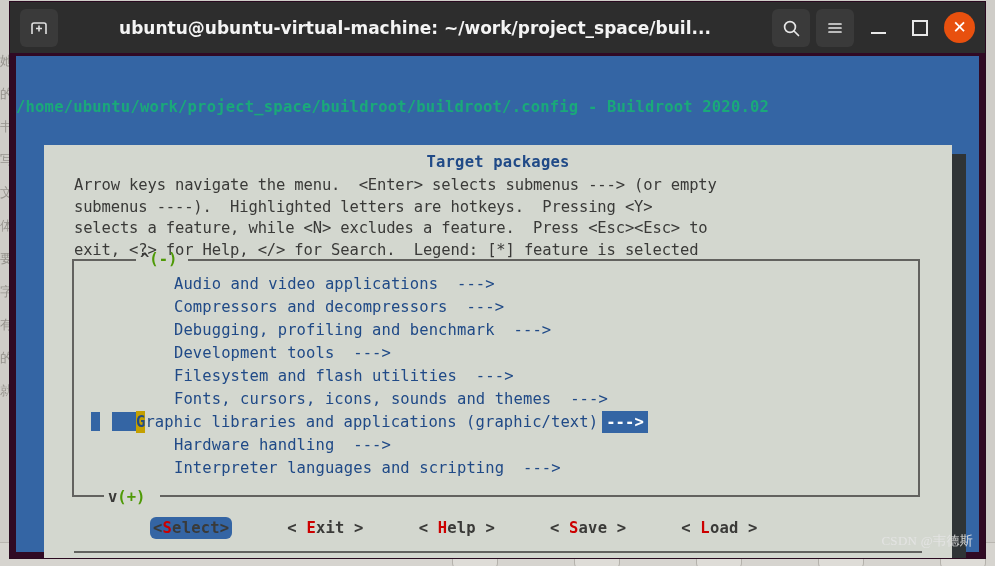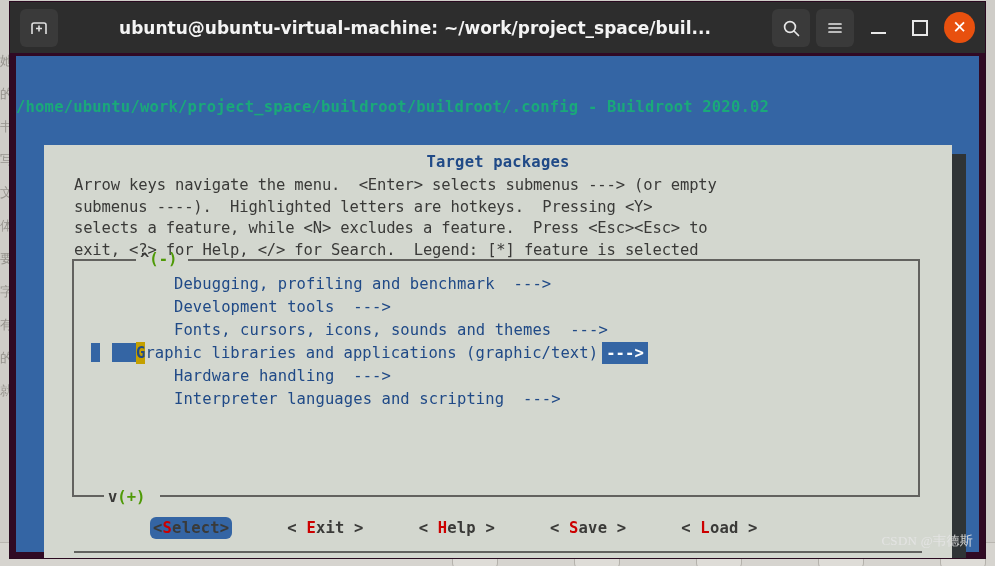--- a/index.html
+++ b/index.html
@@ -419,26 +419,29 @@
 
       <div id="listbox">
         <div id="listbox-top-mask"></div>
         <div id="listbox-bot-mask"></div>
 
         <div id="scroll-up"><span class="caret">^</span><span>(-)</span></div>
         <div id="scroll-down"><span class="caret">v</span><span>(+)</span></div>
 
         <div id="menu-list">
 
-
+          <div class="menu-row"><span class="hot">A</span><span>udio and video applications</span><span>  </span><span class="arrow">---&gt;</span></div>
+
+          <div class="menu-row"><span class="hot">C</span><span>ompressors and decompressors</span><span>  </span><span class="arrow">---&gt;</span></div>
 
           <div class="menu-row"><span class="hot">D</span><span>ebugging, profiling and benchmark</span><span>  </span><span class="arrow">---&gt;</span></div>
 
           <div class="menu-row"><span class="hot">D</span><span>evelopment tools</span><span>  </span><span class="arrow">---&gt;</span></div>
 
+          <div class="menu-row"><span class="hot">F</span><span>ilesystem and flash utilities</span><span>  </span><span class="arrow">---&gt;</span></div>
 
           <div class="menu-row"><span class="hot">F</span><span>onts, cursors, icons, sounds and themes</span><span>  </span><span class="arrow">---&gt;</span></div>
 
 
           <div class="menu-row selected"><span class="cursor-blk"></span><span class="gap-blk"></span><span class="hot-sel">G</span><span class="label-sel">raphic libraries and applications (graphic/text)</span><span class="arrow-sel">---&gt;</span></div>
 
           <div class="menu-row"><span class="hot">H</span><span>ardware handling</span><span>  </span><span class="arrow">---&gt;</span></div>
 
           <div class="menu-row"><span class="hot">I</span><span>nterpreter languages and scripting</span><span>  </span><span class="arrow">---&gt;</span></div>
 

